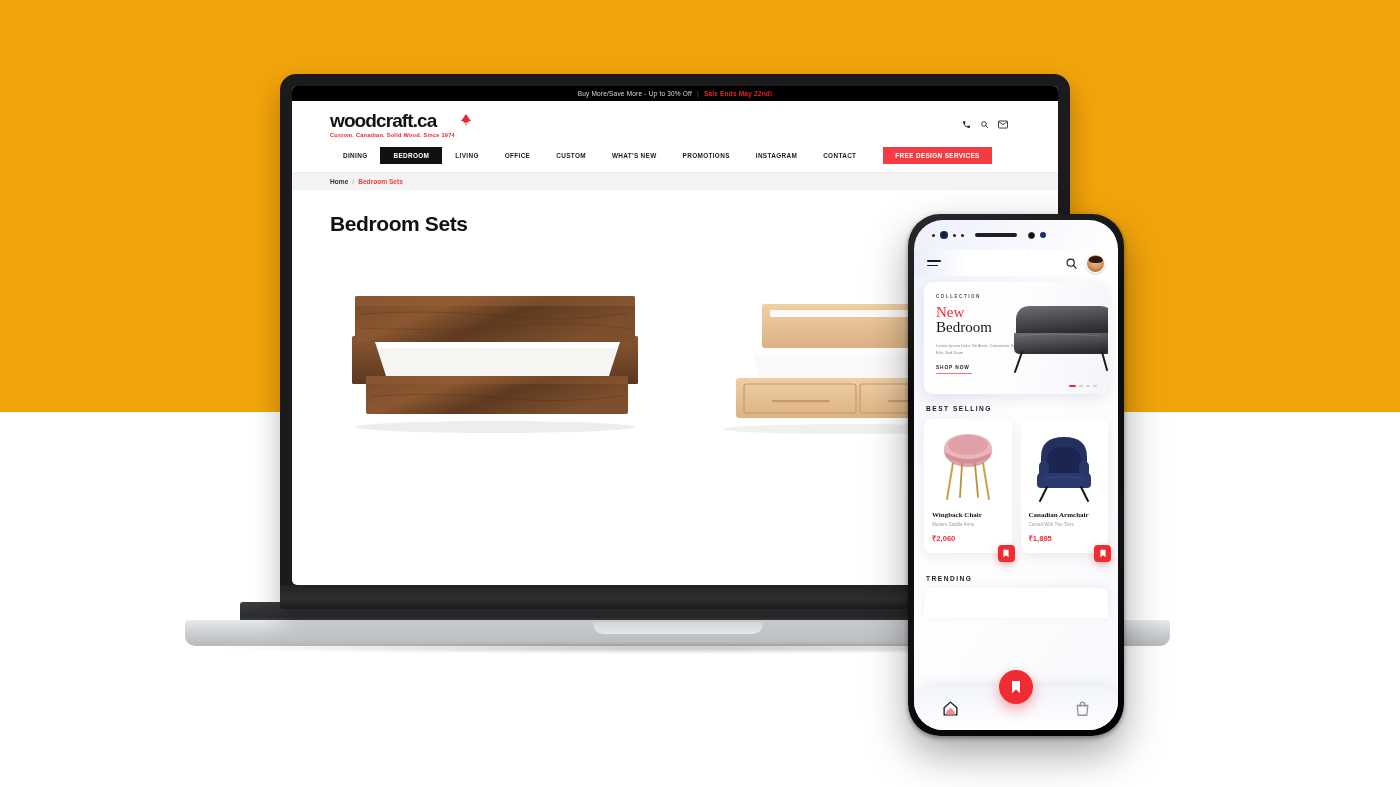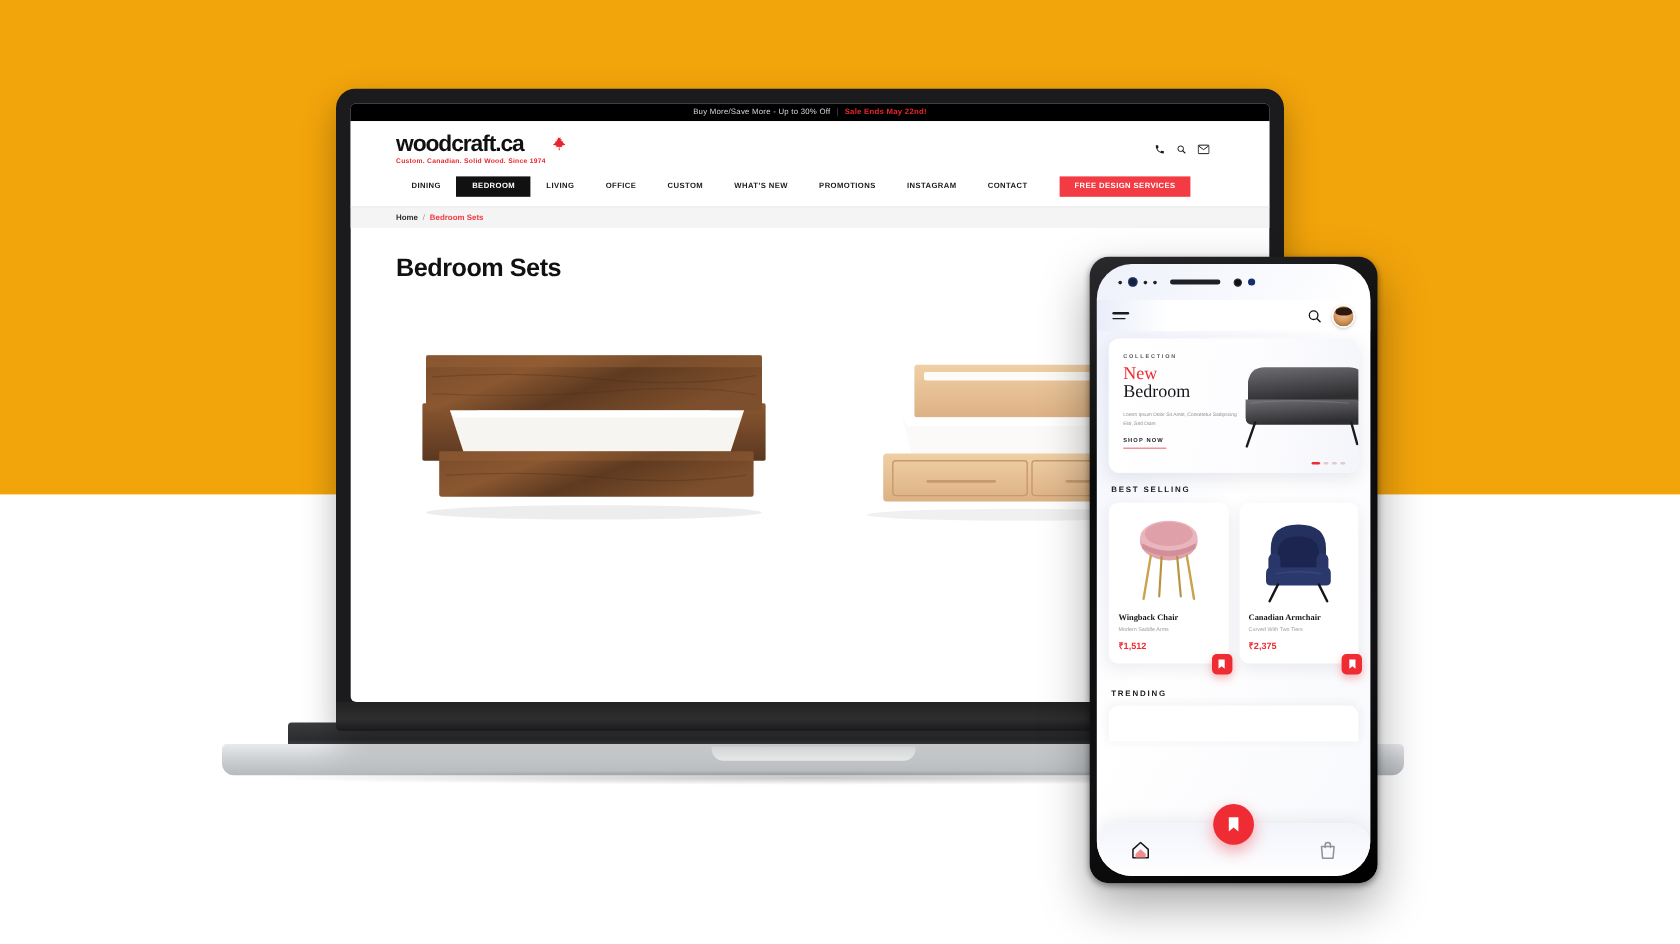--- a/index.html
+++ b/index.html
@@ -126,23 +126,23 @@
 
   .products { position: relative; height: 300px; padding: 18px 38px 0 38px; display: flex; gap: 40px; }
 
   
   .bed { position: relative; }
   .bed-a { width: 330px; height: 150px; margin-top: 20px; }
   .bed-b { width: 300px; height: 140px; margin-top: 32px; }
 
   
   .phone {
-    position: absolute; left: 908px; top: 214px; width: 240px; height: 522px;
+    position: absolute; left: 908px; top: 214px; width: 216px; height: 522px;
     background: linear-gradient(155deg,#2a2a2c 0%, #0a0a0b 30%, #121214 70%, #000 100%);
-    border-radius: 16px;
+    border-radius: 32px;
     box-shadow: 0 18px 40px rgba(0,0,0,.35), 0 2px 5px rgba(0,0,0,.4);
     padding: 6px;
   }
   .phone-screen {
     position: relative; width: 100%; height: 100%;
     background: linear-gradient(120deg,#eef1fb 0%, #ffffff 45%, #f7f8fc 100%);
     border-radius: 29px; overflow: hidden;
   }
   .phone-sensors {
     position: absolute; top: 0; left: 0; right: 0; height: 30px;
@@ -456,21 +456,21 @@
                 <ellipse cx="30" cy="14" rx="20" ry="10" fill="#dfa0aa"></ellipse>
                 <path d="M8 22q22 12 44 0v4q-22 13-44 0z" fill="#d28e99"></path>
                 <path d="M15 32 L9 68" stroke="#c9a24a" stroke-width="2" stroke-linecap="round"></path>
                 <path d="M45 32 L51 68" stroke="#c9a24a" stroke-width="2" stroke-linecap="round"></path>
                 <path d="M24 33 L22 66" stroke="#b8933f" stroke-width="1.8" stroke-linecap="round"></path>
                 <path d="M37 33 L40 66" stroke="#b8933f" stroke-width="1.8" stroke-linecap="round"></path>
               </svg>
             </div>
             <div class="pname">Wingback Chair</div>
             <div class="pdesc">Modern Saddle Arms</div>
-            <div class="pprice">₹1,512</div>
+            <div class="pprice">₹2,060</div>
             <div class="bookmark">
               <svg width="8" height="9" viewBox="0 0 12 14">
                 <path d="M2 1h8v12l-4-3.4L2 13z" fill="#fff"></path>
               </svg>
             </div>
           </div>
 
           <div class="pcard">
             <div class="pimg">
               <svg width="62" height="72" viewBox="0 0 62 72">
@@ -479,21 +479,21 @@
                 <rect x="6" y="30" width="10" height="22" rx="5" fill="#2a3668"></rect>
                 <rect x="46" y="30" width="10" height="22" rx="5" fill="#2a3668"></rect>
                 <path d="M8 42h46q4 0 4 5v6q0 4-4 4H8q-4 0-4-4v-6q0-5 4-5z" fill="#2b386c"></path>
                 <path d="M12 47q20-3 38 0" stroke="#3d4b86" stroke-width=".8" fill="none"></path>
                 <path d="M14 56 L7 70" stroke="#15161a" stroke-width="2" stroke-linecap="round"></path>
                 <path d="M48 56 L55 70" stroke="#15161a" stroke-width="2" stroke-linecap="round"></path>
               </svg>
             </div>
             <div class="pname">Canadian Armchair</div>
             <div class="pdesc">Curved With Two Tiers</div>
-            <div class="pprice">₹2,375</div>
+            <div class="pprice">₹1,895</div>
             <div class="bookmark">
               <svg width="8" height="9" viewBox="0 0 12 14">
                 <path d="M2 1h8v12l-4-3.4L2 13z" fill="#fff"></path>
               </svg>
             </div>
           </div>
 
         </div>
 
         <div class="trending-title">TRENDING</div>

